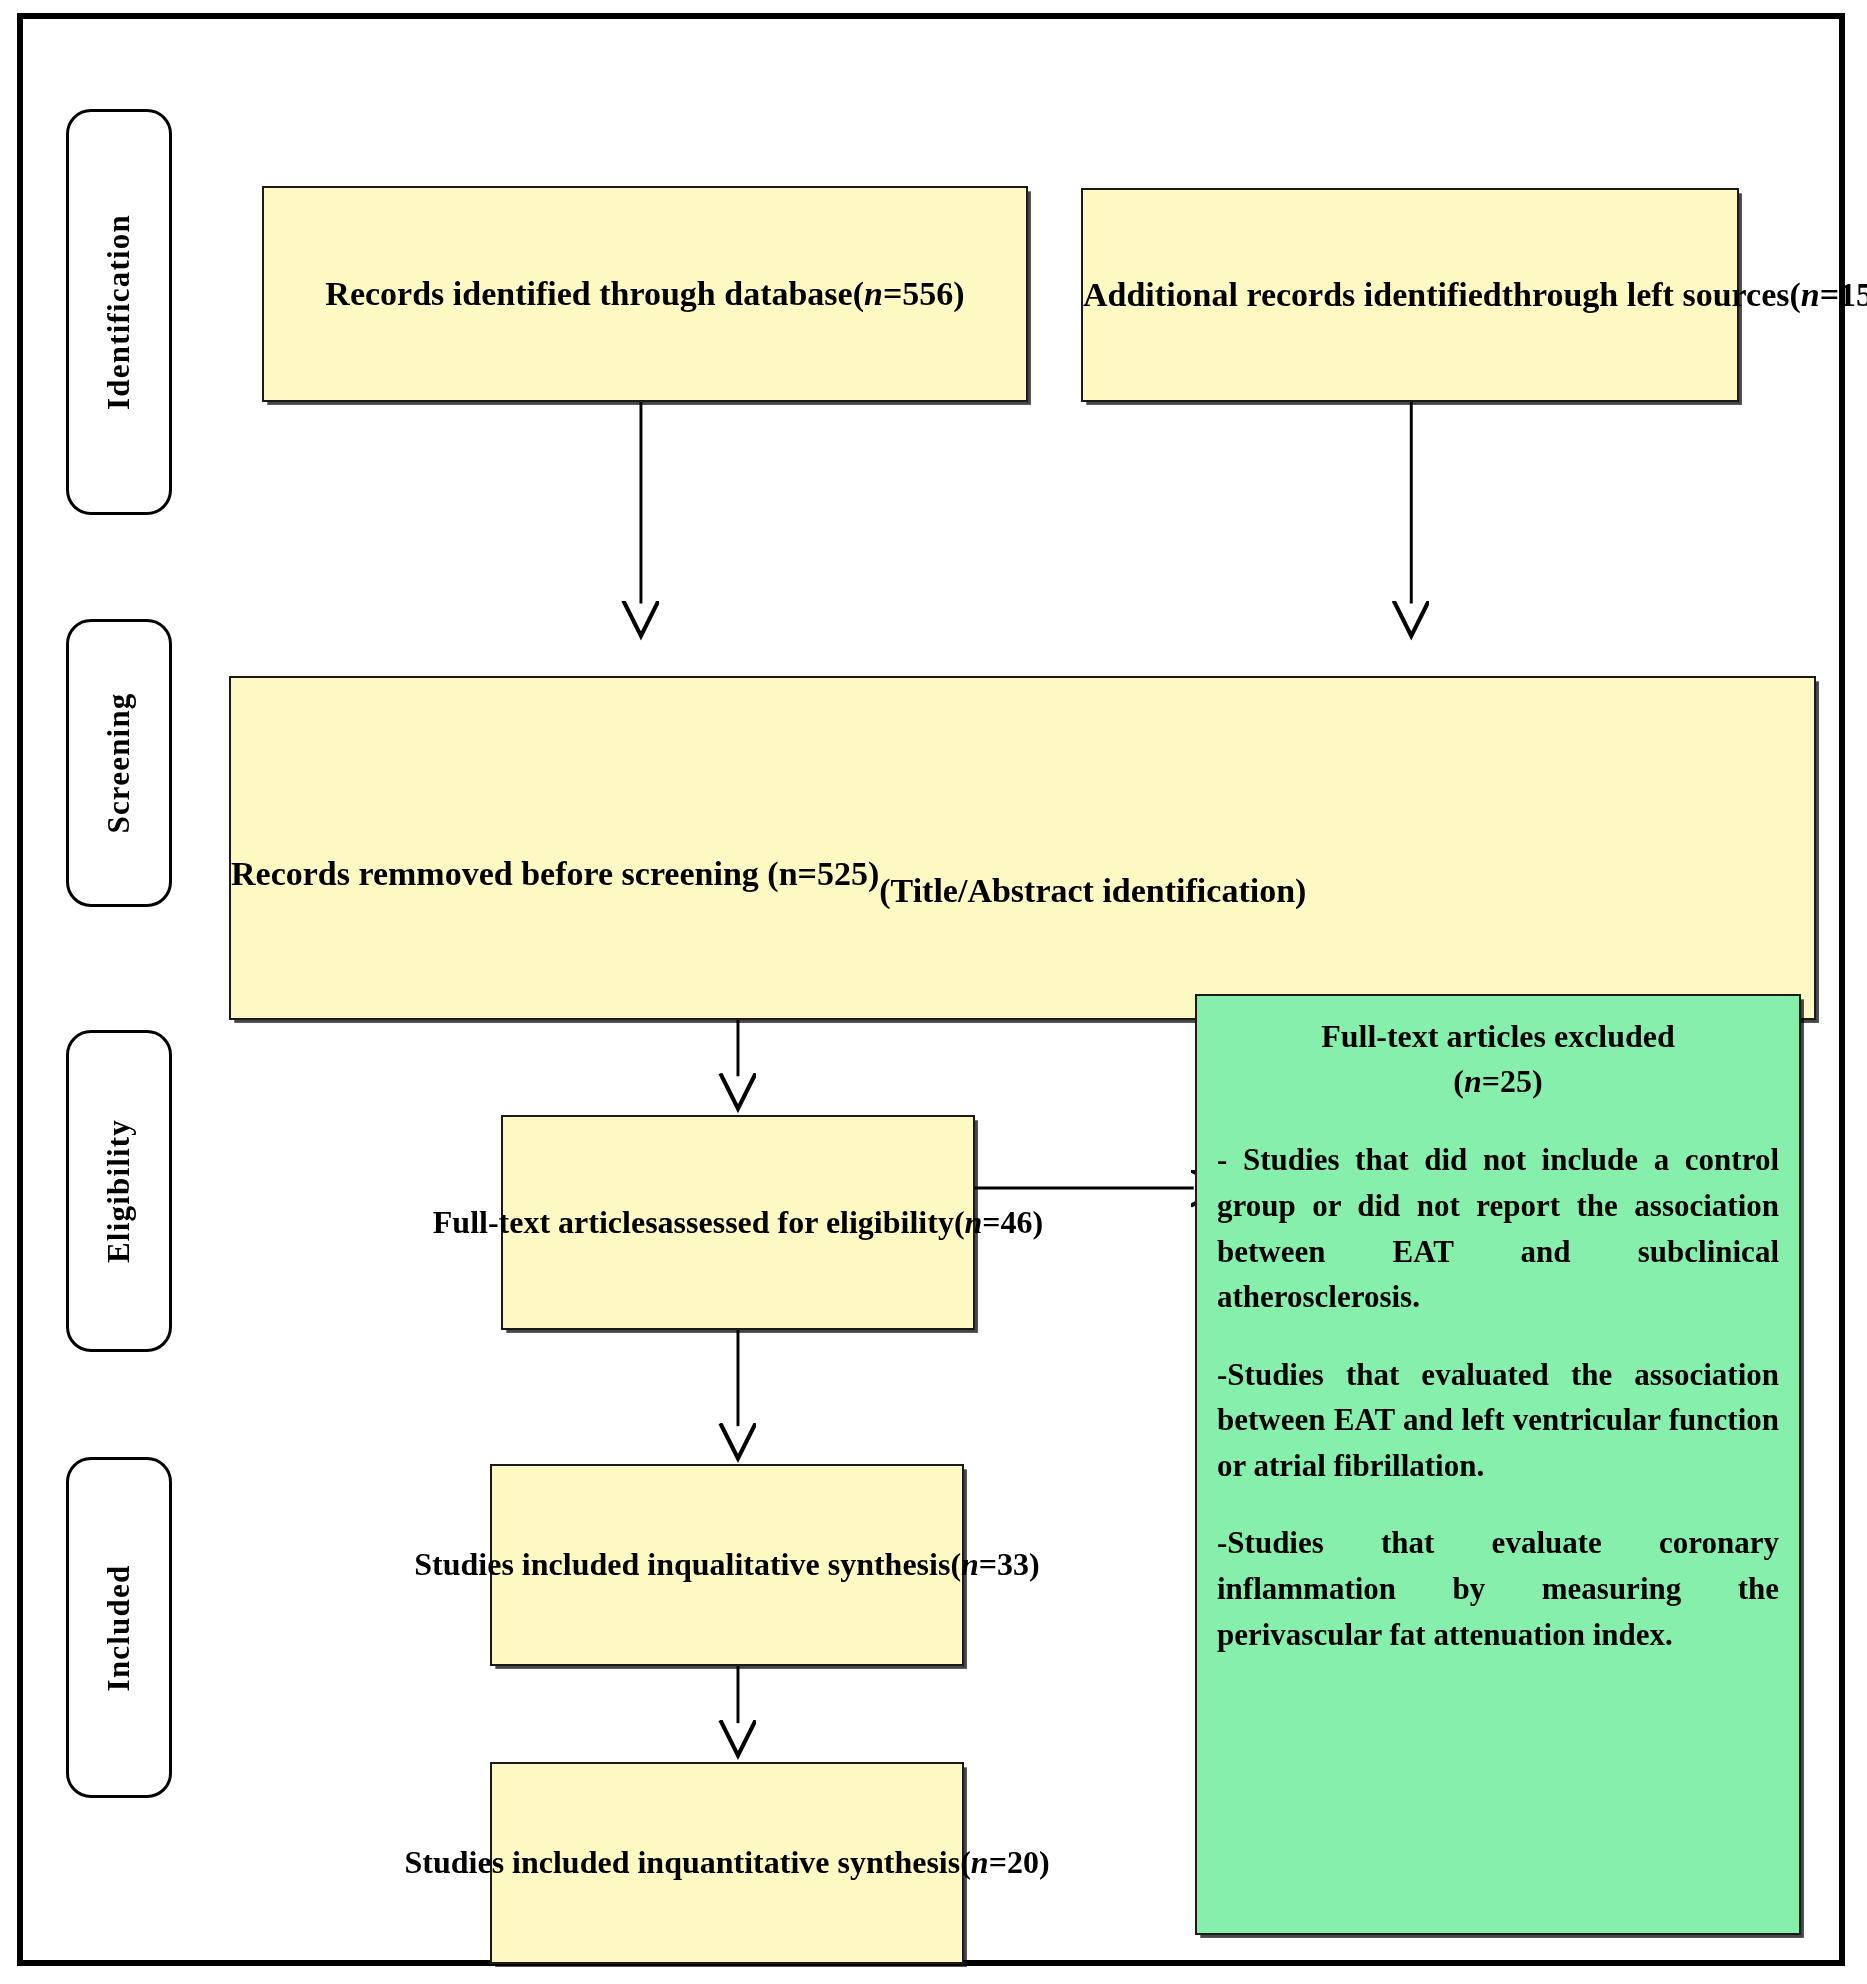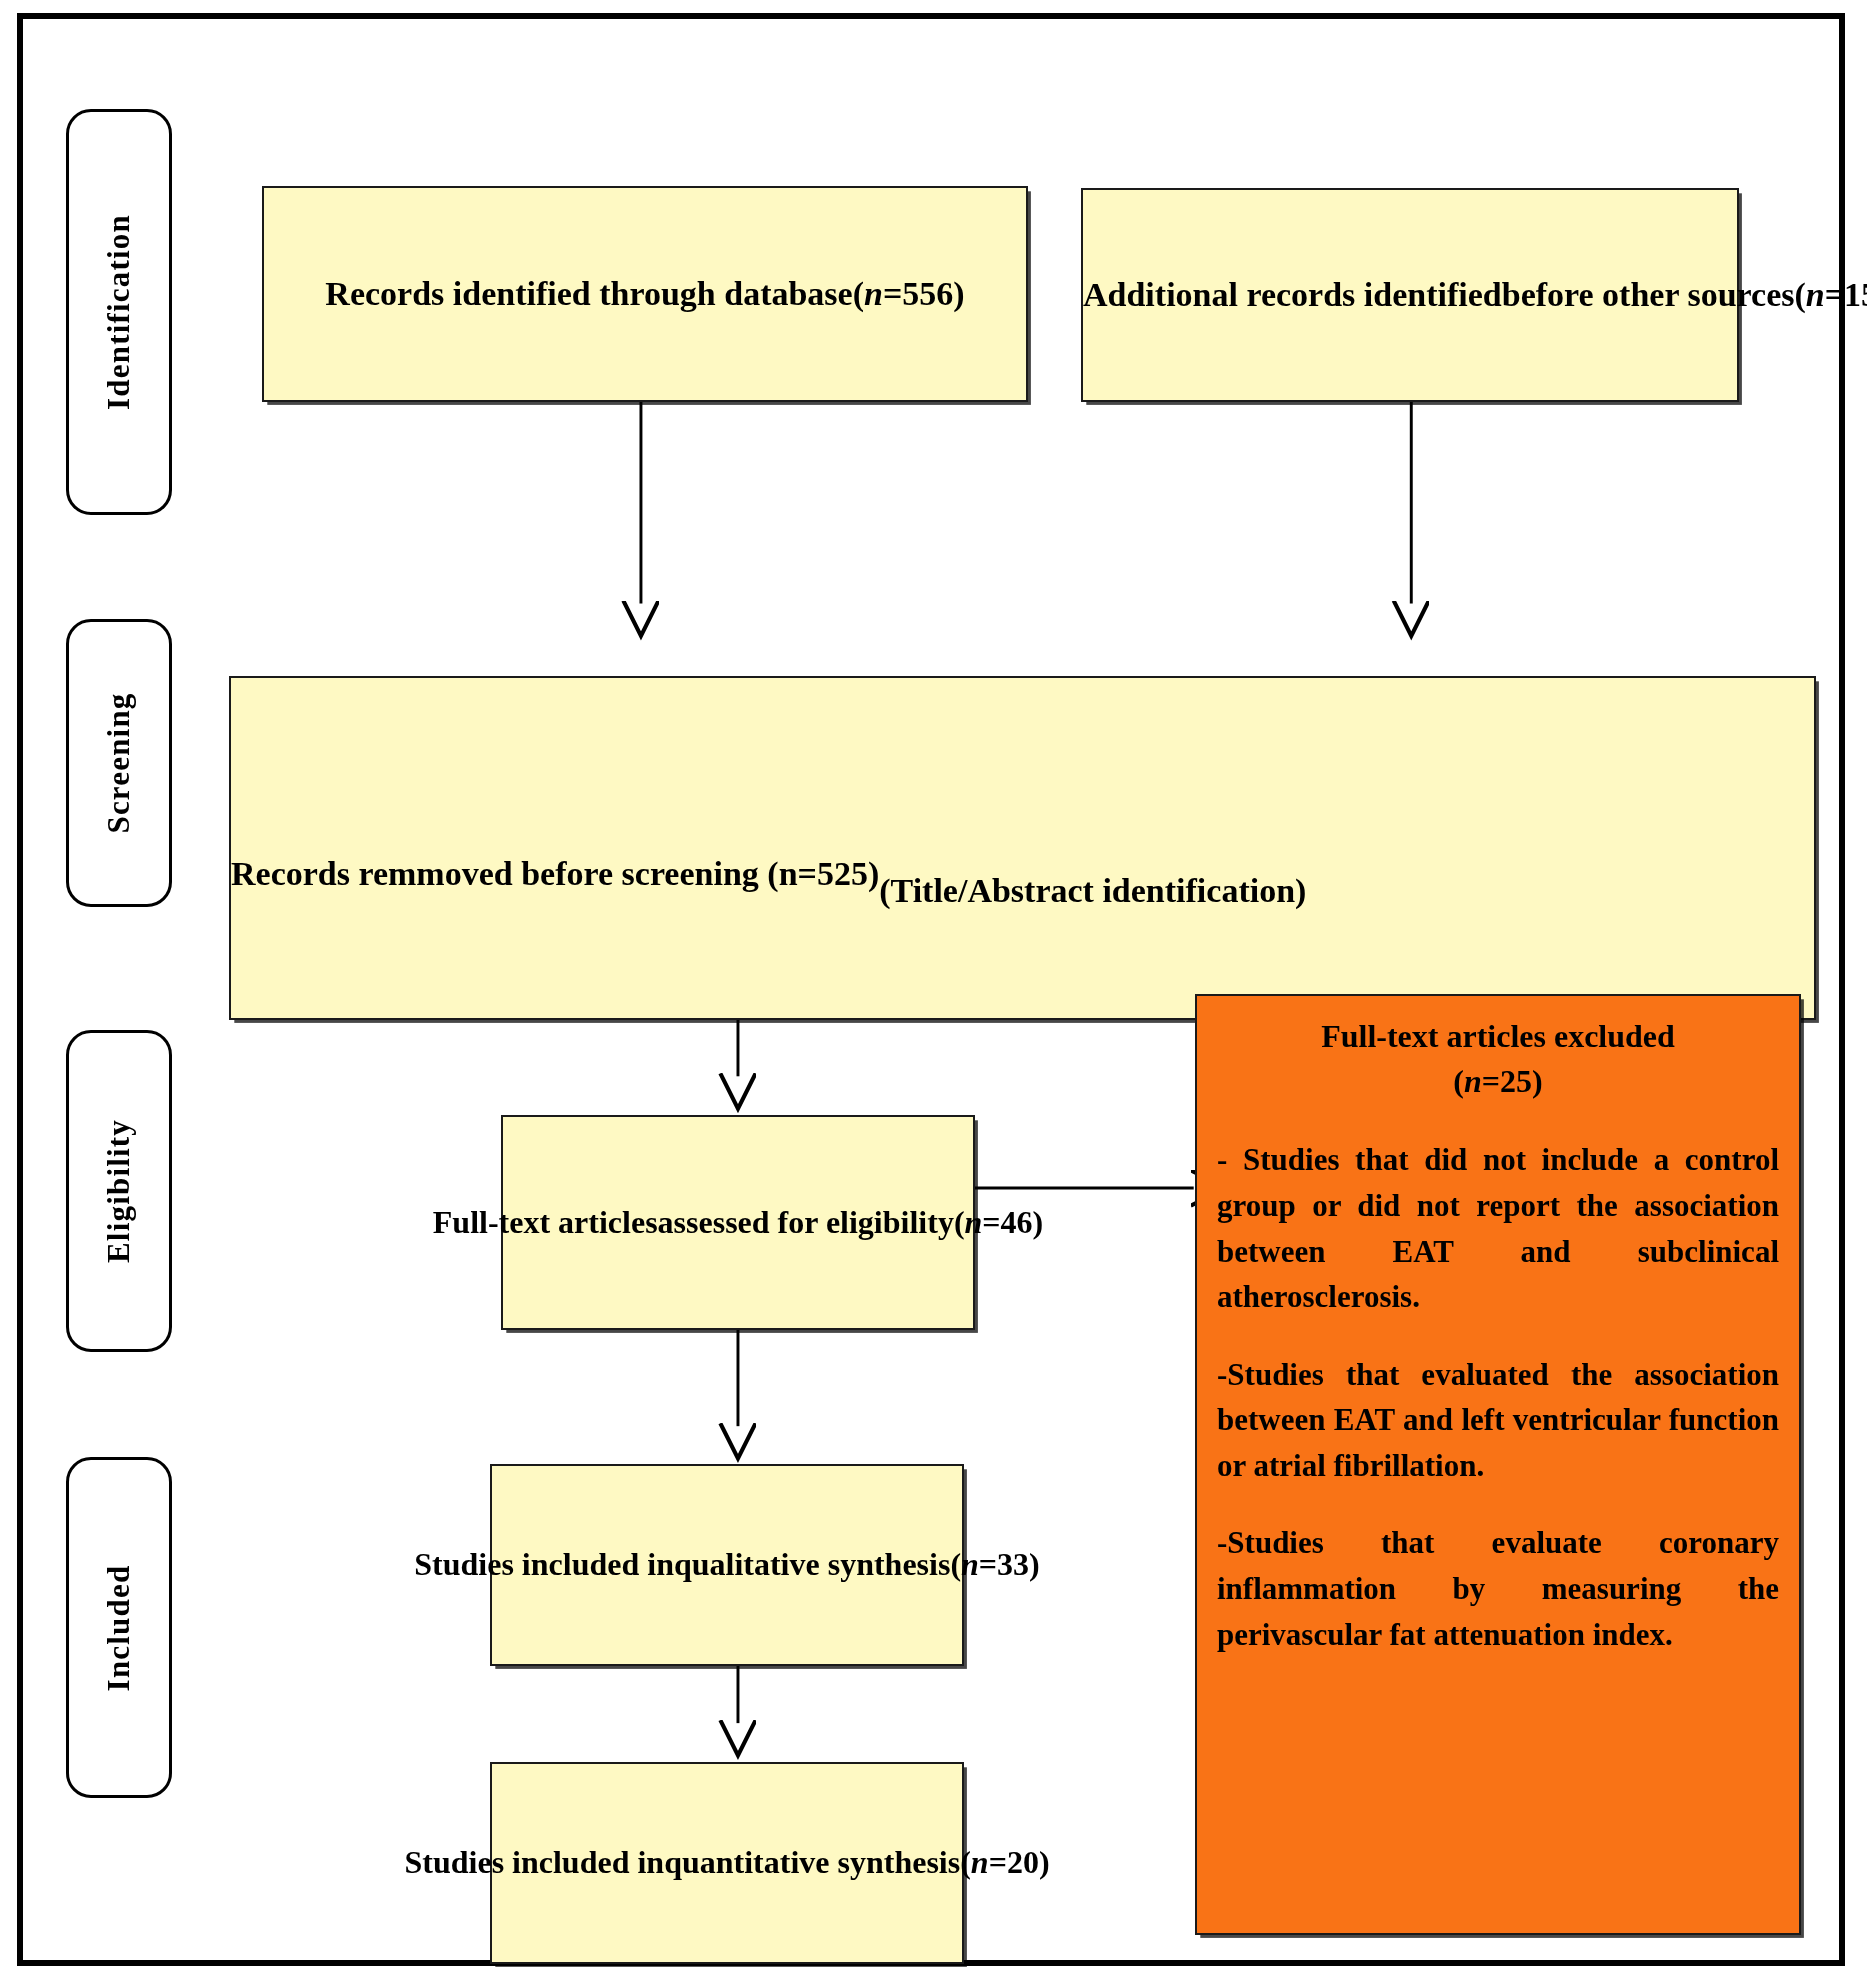--- a/index.html
+++ b/index.html
@@ -72,21 +72,21 @@
 
   .fs-big   { font-size: 34px; }
   .fs-med   { font-size: 32px; }
 
   
   .ital { font-style: italic; }
 
   
   .excl-box {
     position: absolute;
-    background: #f97316;
+    background: #86efac;
     border: 2.9px solid #1a1a1a;
     box-sizing: border-box;
     box-shadow: 4.1px 4.1px 0 -1.2px rgba(0,0,0,0.72);
     padding: 17.6px 20px 15.3px 20px;
     color: #000000;
     font-weight: bold;
   }
   .excl-title {
     text-align: center;
     font-size: 32px;
@@ -155,21 +155,21 @@
     <line x1="1255" y1="2772" x2="1255" y2="2930" stroke="#000" stroke-width="5" marker-end="url(#ah)"></line>
   </svg>
 
   <div class="pbox fs-big" style="left:262px; top:150px; width:766px; height:216px;">
     <span class="line">Records identified through database</span>
     <span class="line"><span>(</span><span class="ital">n</span><span>=556)</span></span>
   </div>
 
   <div class="pbox fs-big" style="left:1081px; top:152px; width:658px; height:214px;justify-content:space-between;">
     <span class="line">Additional records identified</span>
-    <span class="line">before other sources</span>
+    <span class="line">through left sources</span>
     <span class="line"><span>(</span><span class="ital">n</span><span>=15)</span></span>
   </div>
 
   <div class="pbox fs-big" style="left:229px; top:640px; width:1587px; height:344px; justify-content:flex-start; padding-top:52px;">
     <span class="line">Records remmoved before screening (n=525)</span>
     <span class="line" style="margin-top:35px;">(Title/Abstract identification)</span>
   </div>
 
   <div class="pbox fs-med" style="left:501px; top:1079px; width:474px; height:215px;">
     <span class="line">Full-text articles</span>

